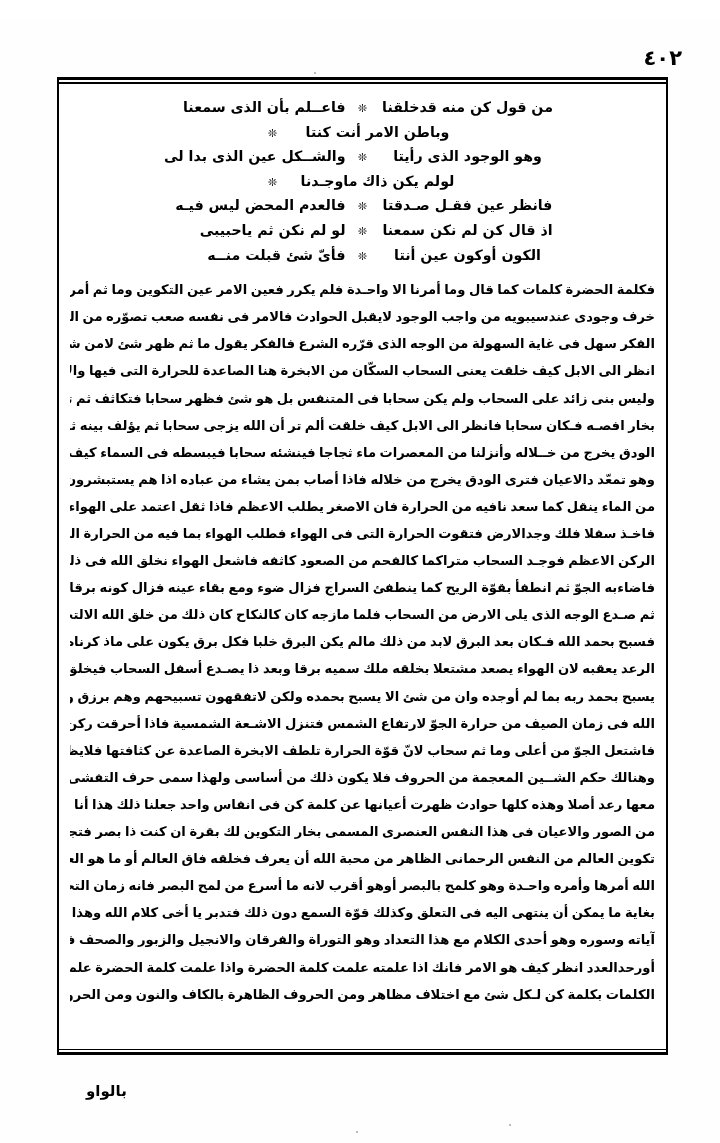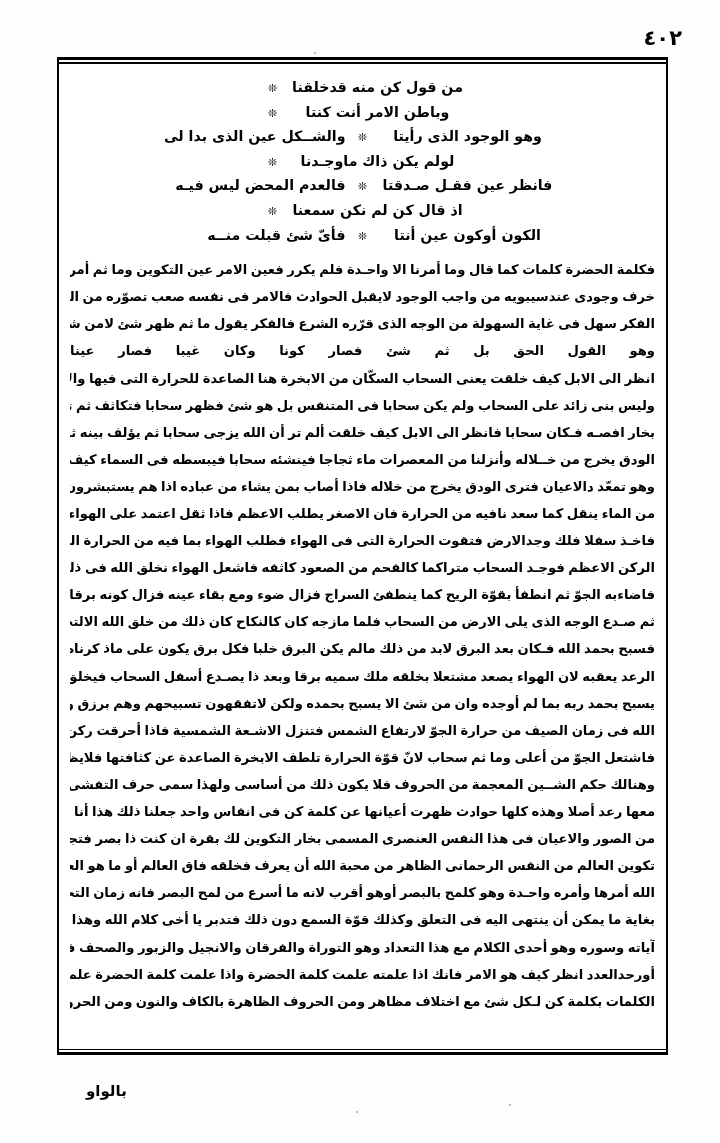--- a/index.html
+++ b/index.html
@@ -14,20 +14,21 @@
     position: relative;
     overflow: hidden;
     font-family: "DejaVu Sans", sans-serif;
     color: #000000;
   }
 
   .page {
     position: absolute;
     inset: 0;
     background: #fefefe;
+    margin-top: 20px;
   }
 
   
   .folio {
     position: absolute;
     top: 26px;
     right: 38px;
     font-family: "DejaVu Sans", sans-serif;
     font-size: 21px;
     font-weight: 700;
@@ -163,20 +164,21 @@
   <div class="folio">٤٠٢</div>
 
   <div class="frame">
     <div class="frame-inner">
 
       <div class="verse-block">
 
         <div class="verse-line">
           <span class="hemistich first">من قول كن منه قدخلقنا</span>
           <span class="floret">❊</span>
+          <span class="hemistich second">فاعــلم بأن الذى سمعنا</span>
         </div>
 
         <div class="verse-line">
           <span class="hemistich first">وباطن الامر أنت كنتا</span>
           <span class="floret">❊</span>
         </div>
 
         <div class="verse-line">
           <span class="hemistich first">وهو الوجود الذى رأيتا</span>
           <span class="floret">❊</span>
@@ -190,35 +192,35 @@
 
         <div class="verse-line">
           <span class="hemistich first">فانظر عين فقـل صـدقتا</span>
           <span class="floret">❊</span>
           <span class="hemistich second">فالعدم المحض ليس فيـه</span>
         </div>
 
         <div class="verse-line">
           <span class="hemistich first">اذ قال كن لم نكن سمعنا</span>
           <span class="floret">❊</span>
+          <span class="hemistich second">لو لم نكن ثم ياحبيبى</span>
         </div>
 
         <div class="verse-line">
           <span class="hemistich first">الكون أوكون عين أنتا</span>
           <span class="floret">❊</span>
           <span class="hemistich second">فأىّ شئ قبلت منــه</span>
         </div>
 
       </div>
 
       <div class="prose">
         <div class="prose-line">فكلمة الحضرة كلمات كما قال وما أمرنا الا واحـدة فلم يكرر فعين الامر عين التكوين وما ثم أمر الهى الا كن وكن</div>
         <div class="prose-line">خرف وجودى عندسيبويه من واجب الوجود لايقبل الحوادث فالامر فى نفسه صعب تصوّره من الوجه الذى يطلبه</div>
         <div class="prose-line">الفكر سهل فى غاية السهولة من الوجه الذى قرّره الشرع فالفكر يقول ما ثم ظهر شئ لامن شئ والشرع يقول</div>
-        <div class="prose-line">وهو القول الحق                                      بل ثم شئ فصار كونا    وكان غيبا فصار عينا</div>
         <div class="prose-line">انظر الى الابل كيف خلقت يعنى السحاب السكّان من الابخرة هنا الصاعدة للحرارة التى فيها والابخرة نفس عنصرى</div>
         <div class="prose-line">وليس بنى زائد على السحاب ولم يكن سحابا فى المتنفس بل هو شئ فظهر سحابا فتكاثف ثم تحلل ماء فنزل فتكون</div>
         <div class="prose-line">بخار افصـه فـكان سحابا  فانظر الى الابل كيف خلقت  ألم تر أن الله يزجى سحابا ثم يؤلف بينه ثم يجعله ركاما فترى</div>
         <div class="prose-line">الودق يخرج من خــلاله   وأنزلنا من المعصرات ماء ثجاجا  فينشئه سحابا فيبسطه فى السماء كيف يشاء ويجعله كسفا</div>
         <div class="prose-line">وهو تمعّد دالاعيان فترى الودق يخرج من خلاله فاذا أصاب بمن يشاء من عباده اذا هم يستبشرون   فبقى السحاب</div>
         <div class="prose-line">من الماء ينقل كما سعد نافيه  من الحرارة فان الاصغر يطلب الاعظم فاذا ثقل اعتمد على الهواء فانضغط الهواء</div>
         <div class="prose-line">فاخـذ سفلا فلك وجدالارض فتقوت الحرارة التى فى الهواء فطلب الهواء بما فيه من الحرارة القوية الصعود يطلب</div>
         <div class="prose-line">الركن الاعظم فوجـد السحاب متراكما  كالفحم من الصعود كاثفه فاشعل الهواء نخلق الله فى ذلك الشعلة ملك سماءبرقا</div>
         <div class="prose-line">فاضاءبه الجوّ ثم انطفأ بقوّة الريح كما ينطفئ السراج  فزال ضوء ومع بقاء عينه  فزال كونه برقا  بقى العين كونا يسبح الله</div>
         <div class="prose-line">ثم صـدع الوجه الذى يلى الارض من السحاب فلما مازجه كان كالنكاح كان ذلك من خلق الله الالتحام ملك سماء رعدا</div>

